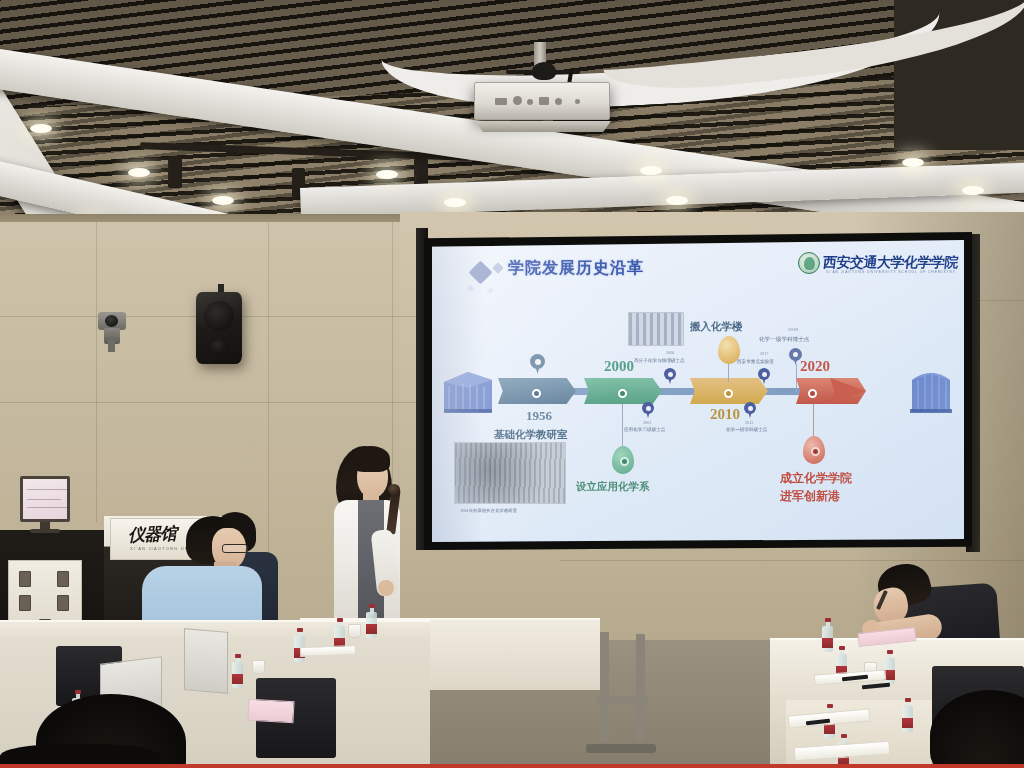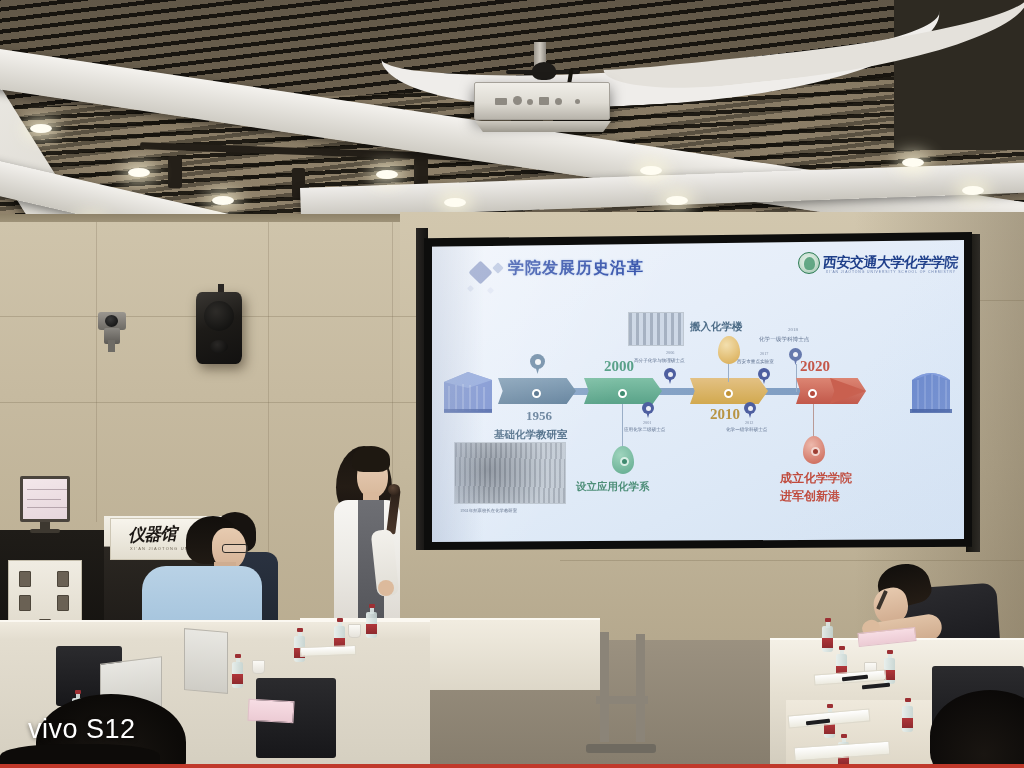--- a/index.html
+++ b/index.html
@@ -715,15 +715,14 @@
   <div class="pen" style="left:806px;top:720px;width:24px;height:4px;transform:rotate(-6deg);"></div>
   <div class="pen" style="left:880px;top:590px;width:4px;height:20px;transform:rotate(24deg);background:#3a332c;"></div>
 
   <div class="laptop-lid" style="left:100px;top:660px;width:62px;height:52px;transform:skewY(-7deg);"></div>
   <div class="laptop-lid" style="left:184px;top:630px;width:44px;height:62px;transform:skewY(5deg);"></div>
 
   <div class="fg-head1"></div>
   <div class="fg-shoulder"></div>
   <div class="fg-head2"></div>
 
-  <div class="watermark">vivo S12</div>
   <div class="redline"></div>
 </div>
 
 </body></html>

